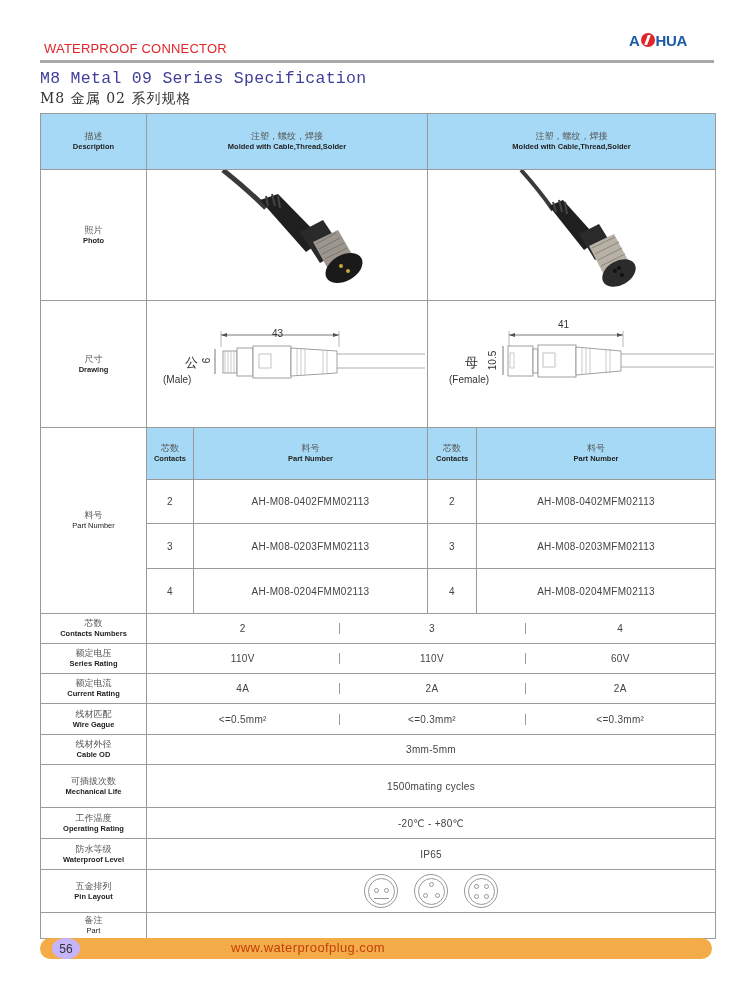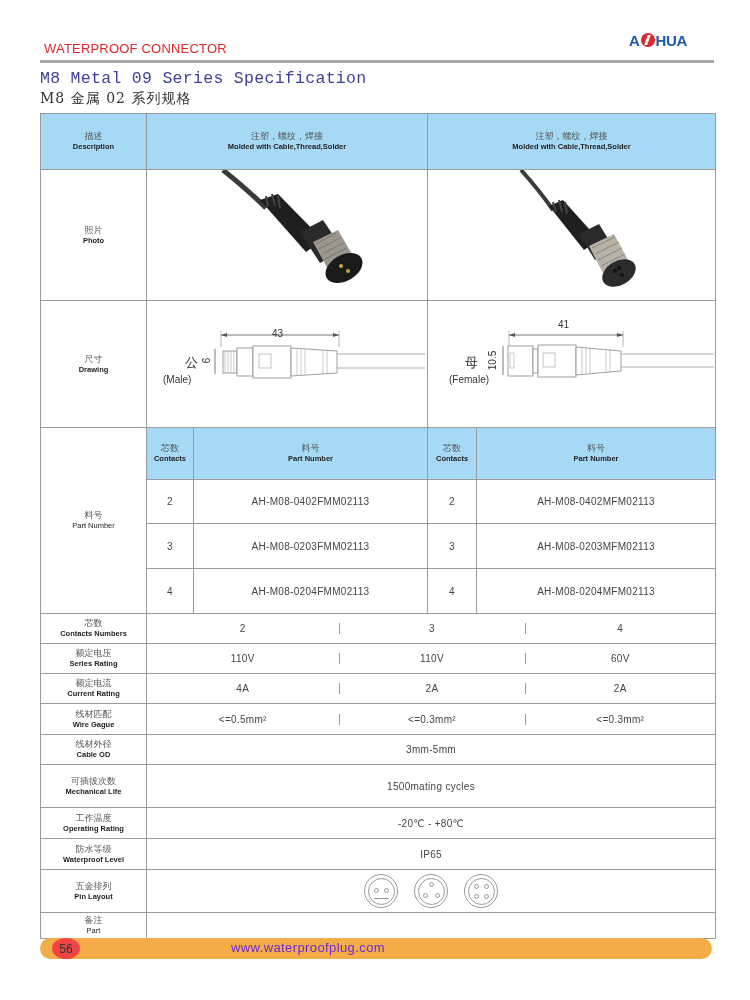--- a/index.html
+++ b/index.html
@@ -32,22 +32,22 @@
   .sub-lbl { position: absolute; font-size: 10px; color: #333; }
   .sex-cn { position: absolute; font-family: "DejaVu Serif", serif; font-size: 13px; color: #333; }
 
   .pins { display: flex; justify-content: center; gap: 16px; align-items: center; }
   .pin-outer { width: 34px; height: 34px; border-radius: 50%; border: 1px solid #999; display: flex; align-items: center; justify-content: center; }
   .pin-inner { width: 27px; height: 27px; border-radius: 50%; border: 1px solid #999; position: relative; }
   .pin-dot { position: absolute; width: 5px; height: 5px; border-radius: 50%; border: 1px solid #999; }
   .pin-key { position: absolute; left: 5px; right: 5px; bottom: 5px; height: 0; border-top: 1px solid #999; }
 
   .footer-bar { position: absolute; left: 40px; top: 938px; width: 672px; height: 21px; background: #f3ac47; border-radius: 11px; }
-  .page-no { position: absolute; left: 52px; top: 938px; width: 28px; height: 21px; border-radius: 50%; background: #ef4444; font-size: 12px; color: #333; display: flex; align-items: center; justify-content: center; }
-  .site { position: absolute; left: 0; width: 616px; top: 940px; text-align: center; font-size: 13px; color: #6d28d9; letter-spacing: 0.4px; }
+  .page-no { position: absolute; left: 52px; top: 938px; width: 28px; height: 21px; border-radius: 50%; background: #c4b5fd; font-size: 12px; color: #333; display: flex; align-items: center; justify-content: center; }
+  .site { position: absolute; left: 0; width: 616px; top: 940px; text-align: center; font-size: 13px; color: #c2410c; letter-spacing: 0.4px; }
 </style>
 </head>
 <body>
 
 <div class="brand-tag">WATERPROOF CONNECTOR</div>
 <div class="logo">
   <span class="logo-text">A</span>
   <span class="logo-mark"></span>
   <span class="logo-text">HUA</span>
 </div>

